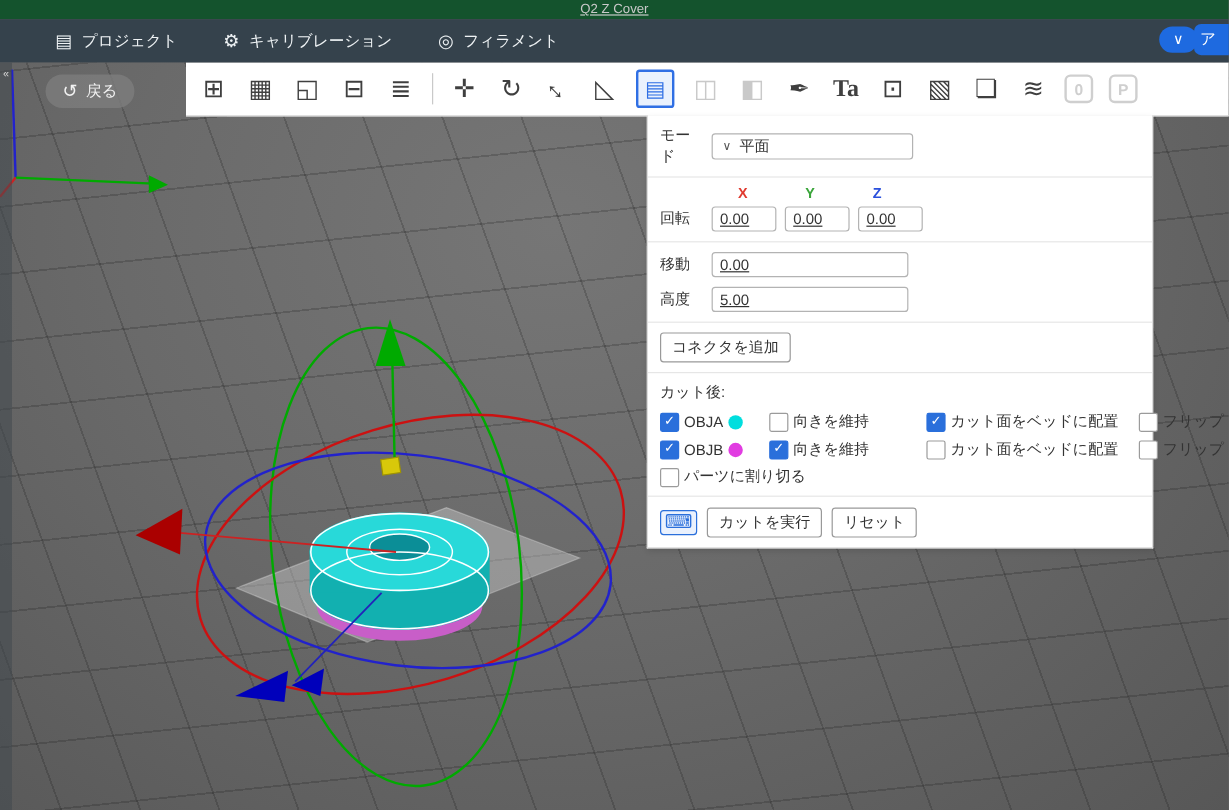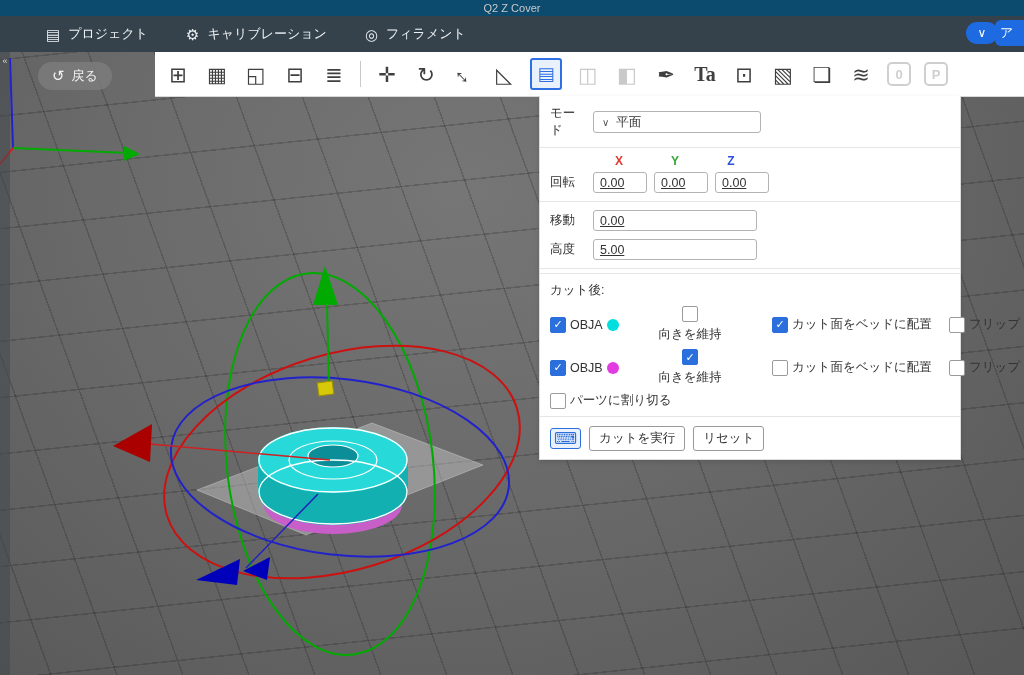--- a/index.html
+++ b/index.html
@@ -2,22 +2,22 @@
 <html><head>
 <meta charset="utf-8">
 <style>
   html,body{margin:0;padding:0;}
   body{
     width:1024px;height:675px;overflow:hidden;position:relative;
     font-family:"Liberation Sans","DejaVu Sans",sans-serif;
     background:#666;
   }
   
-  .titlebar{position:absolute;top:0;left:0;right:0;height:16px;background:#0c4a6e;
-    color:#c9c9c9;font-size:11px;display:flex;align-items:center;justify-content:center;z-index:10;}
+  .titlebar{position:absolute;top:0;left:0;right:0;height:16px;background:#14532d;
+    color:#c9c9c9;font-size:11px;display:flex;align-items:center;justify-content:center;z-index:10;text-decoration:underline;}
   
   .menubar{position:absolute;top:16px;left:0;right:0;height:36px;background:#35424c;
     display:flex;align-items:center;gap:38px;padding-left:46px;color:#eef2f4;font-size:13px;z-index:10;}
   .menu-item{display:flex;align-items:center;gap:8px;cursor:pointer;}
   .menu-item .mi-icon{font-size:15px;line-height:1;}
   .chev-btn{position:absolute;right:26px;top:6px;width:32px;height:22px;background:#1e6ae0;
     border-radius:11px;color:#fff;display:flex;align-items:center;justify-content:center;font-size:12px;}
   .assist-btn{position:absolute;right:-6px;top:4px;width:30px;height:26px;background:#1e6ae0;
     border-radius:6px;color:#fff;display:flex;align-items:center;justify-content:flex-start;
     padding-left:5px;font-size:13px;overflow:hidden;}
@@ -66,21 +66,21 @@
   .wide-input{width:150px;}
   .btn{border:1px solid #999;border-radius:3px;padding:3px 9px;background:#fff;color:#333;
     font-size:12.5px;cursor:pointer;display:inline-flex;align-items:center;}
   .cb{width:14px;height:14px;border:1px solid #9b9b9b;border-radius:2px;background:#fff;flex:none;
     display:flex;align-items:center;justify-content:center;cursor:pointer;}
   .cb.on{background:#2a6fdb;border-color:#2a6fdb;}
   .cb.on::after{content:"✓";color:#fff;font-size:11px;font-weight:bold;line-height:1;}
   .dot{width:12px;height:12px;border-radius:50%;flex:none;}
   .cut-row{display:flex;align-items:center;gap:5px;padding:3px 10px;}
   .grp{display:flex;align-items:center;gap:4px;flex:none;}
-  .grp1{width:86px;} .grp2{width:98px;flex-direction:column;} .grp3{width:172px;margin-left:28px;}
+  .grp1{width:86px;} .grp2{width:98px;} .grp3{width:172px;margin-left:28px;}
   .kbd-icon{color:#2a6fdb;font-size:16px;border:1px solid #2a6fdb;border-radius:3px;
     padding:0 3px;line-height:1.2;background:#eaf1fd;}
   .bottom-row{display:flex;align-items:center;gap:8px;padding:5px 10px 0 10px;}
 </style>
 </head>
 <body>
 
 <div class="titlebar">
   <span>Q2 Z Cover</span>
 </div>
@@ -219,20 +219,23 @@
     <span class="p-label">移動</span>
     <span class="num-input wide-input">0.00</span>
   </div>
   <div class="p-row">
     <span class="p-label">高度</span>
     <span class="num-input wide-input">5.00</span>
   </div>
 
   <div class="p-sep"></div>
 
+  <div class="p-row">
+    <span class="btn">コネクタを追加</span>
+  </div>
 
   <div class="p-sep"></div>
 
   <div class="p-row">
     <span>カット後:</span>
   </div>
 
   <div class="cut-row">
     <span class="grp grp1">
       <span class="cb on"></span>

